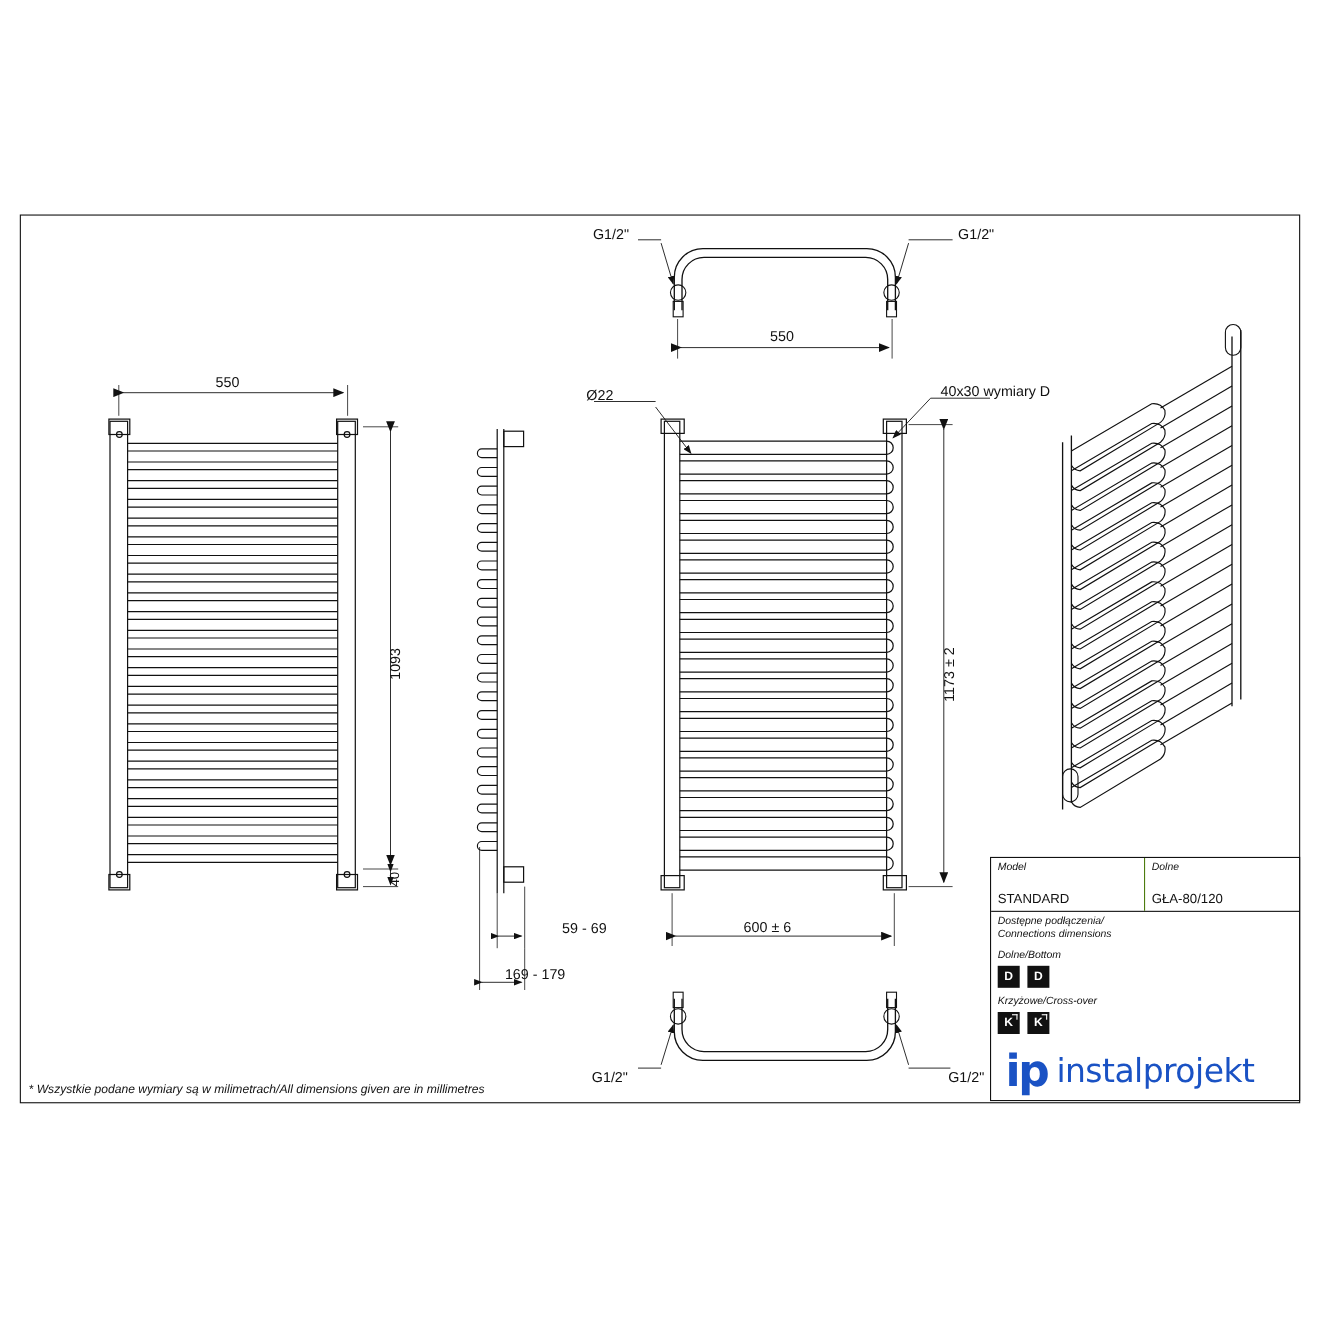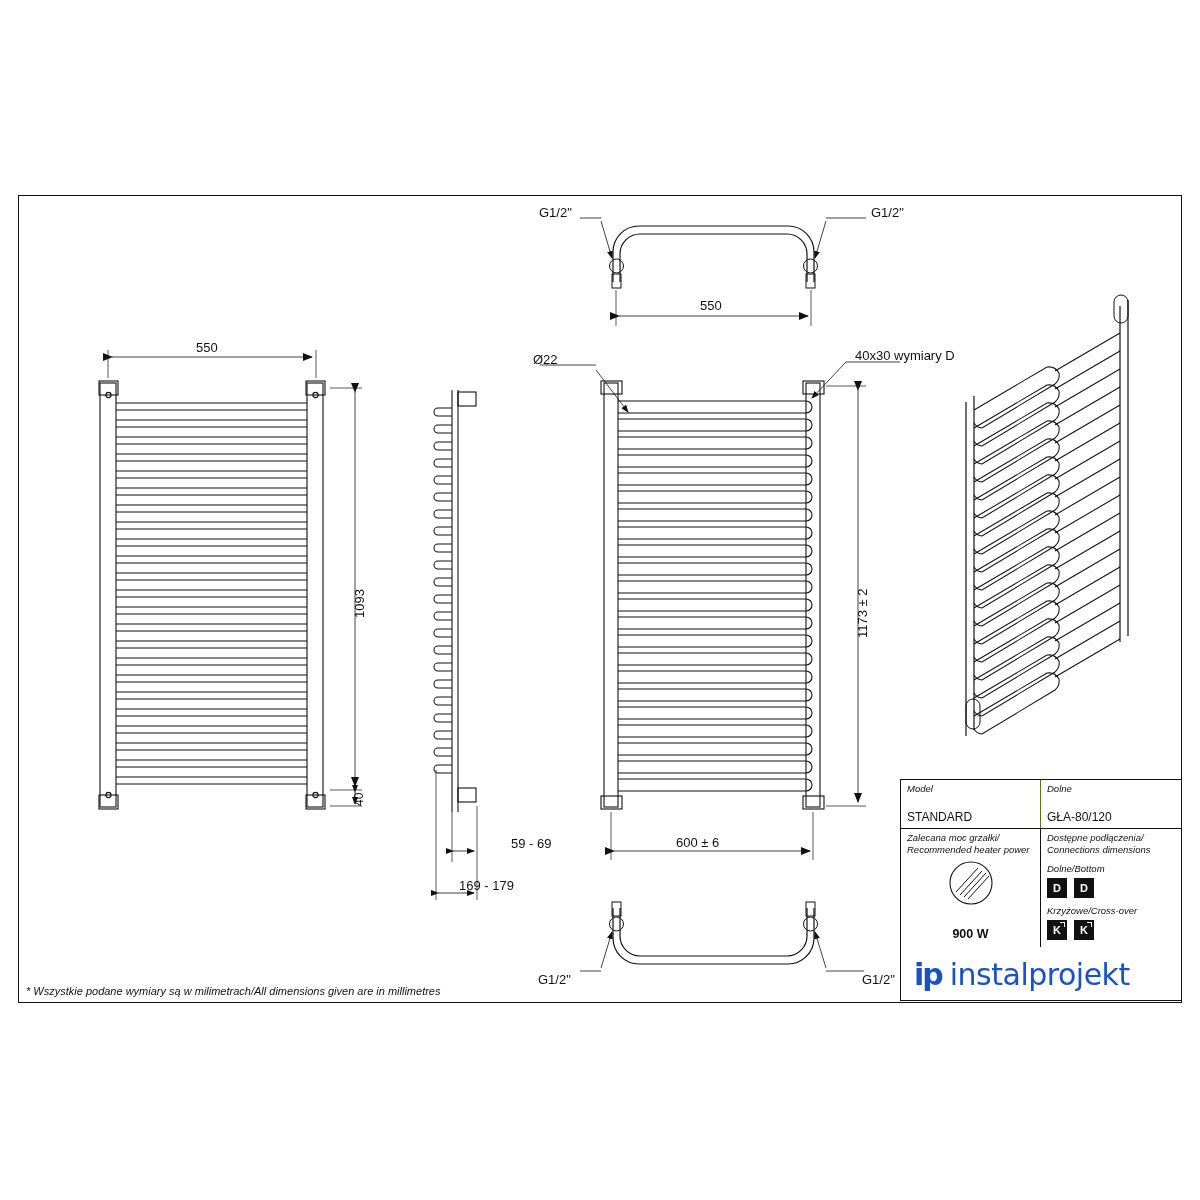--- a/index.html
+++ b/index.html
@@ -21,21 +21,21 @@
   .tb2{display:flex;height:118px;}
   .tb2 .left{width:141px;box-sizing:border-box;border-right:1px solid #111;padding:3px 6px;position:relative;}
   .tb2 .right{width:141px;box-sizing:border-box;padding:3px 6px;position:relative;}
   .pw{position:absolute;left:0;right:0;bottom:6px;text-align:center;font-size:12.5px;font-weight:bold;}
   .sym{position:absolute;left:50%;top:30px;transform:translateX(-50%);}
   .conn-lbl{font-size:9.5px;font-style:italic;line-height:12px;margin-top:7px;}
   .boxrow{display:flex;gap:7px;margin-top:3px;}
   .cbox{width:20px;height:20px;background:#111;color:#fff;font-size:11px;font-weight:bold;display:flex;align-items:center;justify-content:center;position:relative;}
   .cbox.k::after{content:"";position:absolute;right:2px;top:2px;width:4px;height:4px;border-top:1px solid #fff;border-right:1px solid #fff;}
   .logo{position:absolute;left:900px;top:947px;width:282px;height:54px;display:flex;align-items:center;gap:8px;padding-left:14px;box-sizing:border-box;}
-  .logo .mark{font-size:30px;font-weight:bold;color:#1a52c4;letter-spacing:-2px;font-family:"DejaVu Sans", sans-serif;}
+  .logo .mark{font-size:40px;font-weight:bold;color:#1a52c4;letter-spacing:-2px;font-family:"DejaVu Sans", sans-serif;}
   .logo .word{font-size:30px;color:#1a52c4;letter-spacing:-0.5px;font-family:"DejaVu Sans", sans-serif;}
 </style>
 </head>
 <body>
 
 <div id="sheet">
 
   <div class="frame"></div>
 
   <svg viewBox="0 0 1200 1200">
@@ -305,35 +305,20 @@
         <div class="hdr">Model</div>
         <div class="val">STANDARD</div>
       </div>
       <div class="cellB">
         <div class="hdr">Dolne</div>
         <div class="val">GŁA-80/120</div>
       </div>
     </div>
     <div class="sep"></div>
     <div class="tb2">
-      <div class="left">
-        <div class="hdr">Zalecana moc grzałki/</div>
-        <div class="hdr">Recommended heater power</div>
-        <div class="sym">
-          <svg width="58" height="48" viewBox="0 0 58 48" style="position:static;width:58px;height:48px;">
-            <circle cx="29" cy="24" r="21" fill="none" stroke="#111" stroke-width="1.1"></circle>
-            <line x1="18" y1="36" x2="40" y2="12" stroke="#111" stroke-width="1"></line>
-            <line x1="22" y1="38" x2="44" y2="14" stroke="#111" stroke-width="1"></line>
-            <line x1="26" y1="40" x2="47" y2="17" stroke="#111" stroke-width="1"></line>
-            <line x1="14" y1="33" x2="36" y2="9" stroke="#111" stroke-width="1"></line>
-            <path d="M29,3 L29,45" stroke="#111" stroke-width="0.8" opacity="0"></path>
-          </svg>
-        </div>
-        <div class="pw">900 W</div>
-      </div>
       <div class="right">
         <div class="hdr">Dostępne podłączenia/</div>
         <div class="hdr">Connections dimensions</div>
         <div class="conn-lbl">Dolne/Bottom</div>
         <div class="boxrow">
           <div class="cbox">D</div>
           <div class="cbox">D</div>
         </div>
         <div class="conn-lbl">Krzyżowe/Cross-over</div>
         <div class="boxrow">

